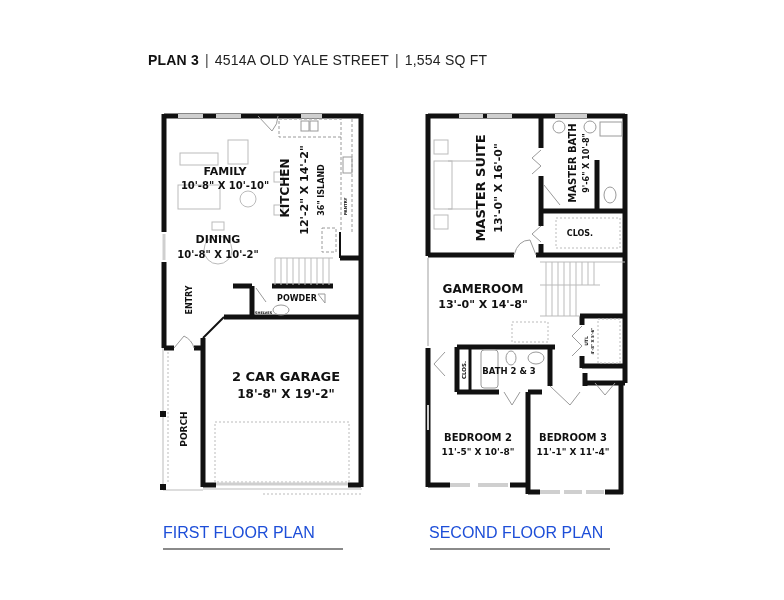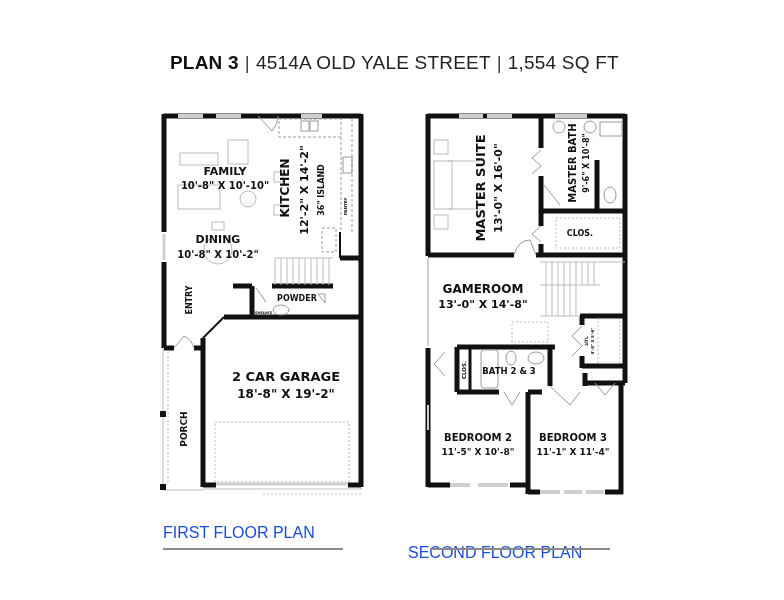--- a/index.html
+++ b/index.html
@@ -1,17 +1,17 @@
 <!DOCTYPE html>
 <html><head>
 <meta charset="utf-8">
 <style>
   html, body { margin:0; padding:0; background:#ffffff; }
   body { width:784px; height:600px; position:relative; overflow:hidden; font-family:"Liberation Sans", sans-serif; color:#111; }
-  .title { position:absolute; left:170px; top:52px; font-size:19px; letter-spacing:0.2px; white-space:nowrap; color:#222; }
+  .title { position:absolute; left:148px; top:52px; font-size:14px; letter-spacing:0.2px; white-space:nowrap; color:#222; }
   .title .plan { font-weight:bold; color:#111; }
   .title .sep { margin:0 6px; color:#444; }
   .plan-svg { position:absolute; left:0; top:0; }
   .room-label { font-family:"DejaVu Sans", sans-serif; font-weight:bold; fill:#111; }
   .caption { position:absolute; font-size:16px; color:#1d4ed8; white-space:nowrap; }
   .caption-line { position:absolute; height:2px; background:#8a8a8a; }
 </style>
 </head>
 <body>
 
@@ -258,14 +258,14 @@
     <text x="509" y="374" font-size="8.5" text-anchor="middle" class="room-label">BATH 2 &amp; 3</text>
     <text x="478" y="441" font-size="10" text-anchor="middle" class="room-label">BEDROOM 2</text>
     <text x="478" y="455" font-size="9" text-anchor="middle" class="room-label">11'-5" X 10'-8"</text>
     <text x="573" y="441" font-size="10" text-anchor="middle" class="room-label">BEDROOM 3</text>
     <text x="573" y="455" font-size="9" text-anchor="middle" class="room-label">11'-1" X 11'-4"</text>
   </g>
 </svg>
 
 <div class="caption" style="left:163px; top:524px;">FIRST FLOOR PLAN</div>
 <div class="caption-line" style="left:163px; top:548px; width:180px;"></div>
-<div class="caption" style="left:408px; top:524px;margin-top:20px;">SECOND FLOOR PLAN</div>
+<div class="caption" style="left:429px; top:524px;">SECOND FLOOR PLAN</div>
 <div class="caption-line" style="left:430px; top:548px; width:180px;"></div>
 
 </body></html>

